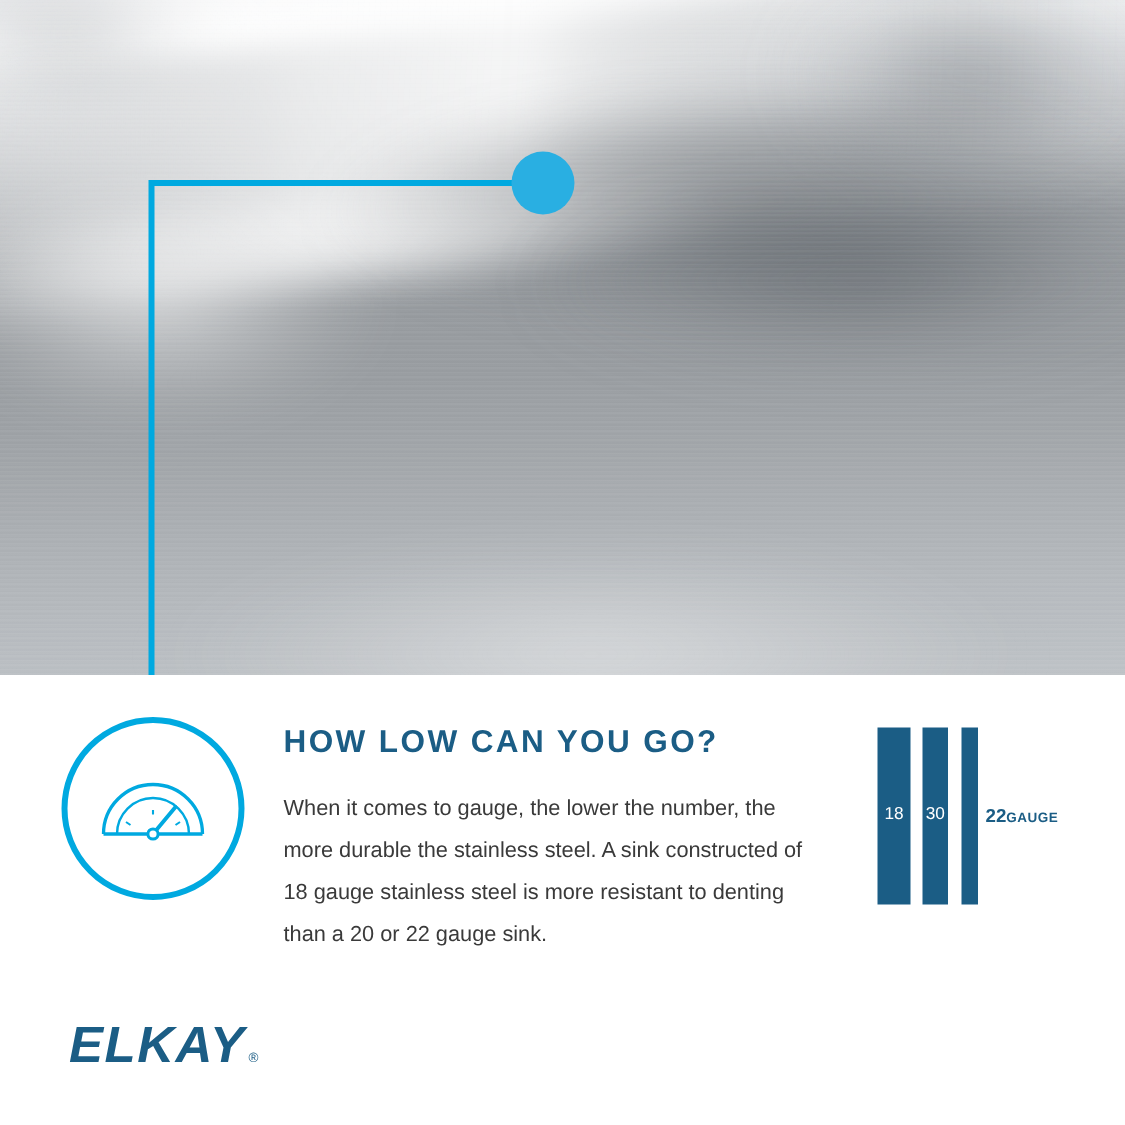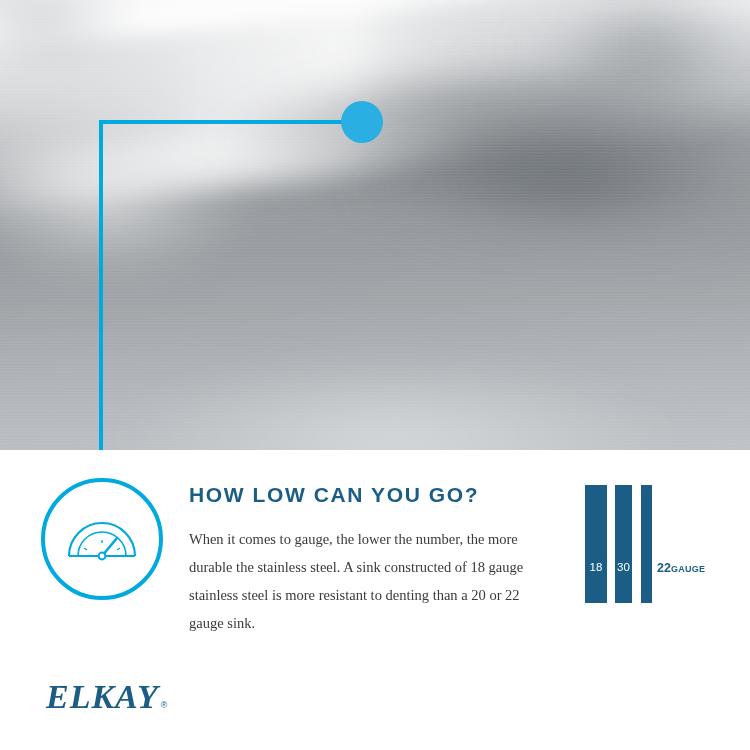--- a/index.html
+++ b/index.html
@@ -196,21 +196,21 @@
     font-weight: bold;
     letter-spacing: 1.6px;
     color: #1b5d85;
     font-family: "Liberation Sans", sans-serif;
   }
   .body-copy {
     margin: 0;
     font-size: 14.5px;
     line-height: 28px;
     color: #3a3a3a;
-    font-family: Liberation Serif, serif;
+    font-family: Liberation Sans, sans-serif;
   }
 
   
   .bars {
     position: absolute;
     left: 585px;
     top: 485px;
     width: 140px;
     height: 125px;
   }
@@ -223,21 +223,20 @@
   .bar-20 { left: 30px; width: 17px; height: 118px; }
   .bar-22 { left: 56px; width: 11px; height: 118px; }
 
   .bar-label {
     position: absolute;
     top: 52px;
     font-size: 11.5px;
     color: #ffffff;
     text-align: center;
     font-family: "Liberation Sans", sans-serif;
-    margin-top: 24px;
   }
   .lbl-18 { left: 0px;  width: 22px; }
   .lbl-20 { left: 30px; width: 17px; }
   .lbl-22 {
     left: 72px;
     width: 60px;
     color: #1b5d85;
     text-align: left;
     font-size: 12.5px;
     font-weight: bold;
@@ -249,21 +248,21 @@
 
   
   .logo {
     position: absolute;
     left: 46px;
     top: 680px;
     display: flex;
     align-items: flex-end;
   }
   .logo-text {
-    font-family: Liberation Serif, serif;
+    font-family: Liberation Sans, sans-serif;
     font-style: italic;
     font-weight: bold;
     font-size: 34px;
     letter-spacing: 1px;
     color: #1b5d85;
     line-height: 1;
   }
   .logo-reg {
     font-size: 9px;
     color: #1b5d85;

